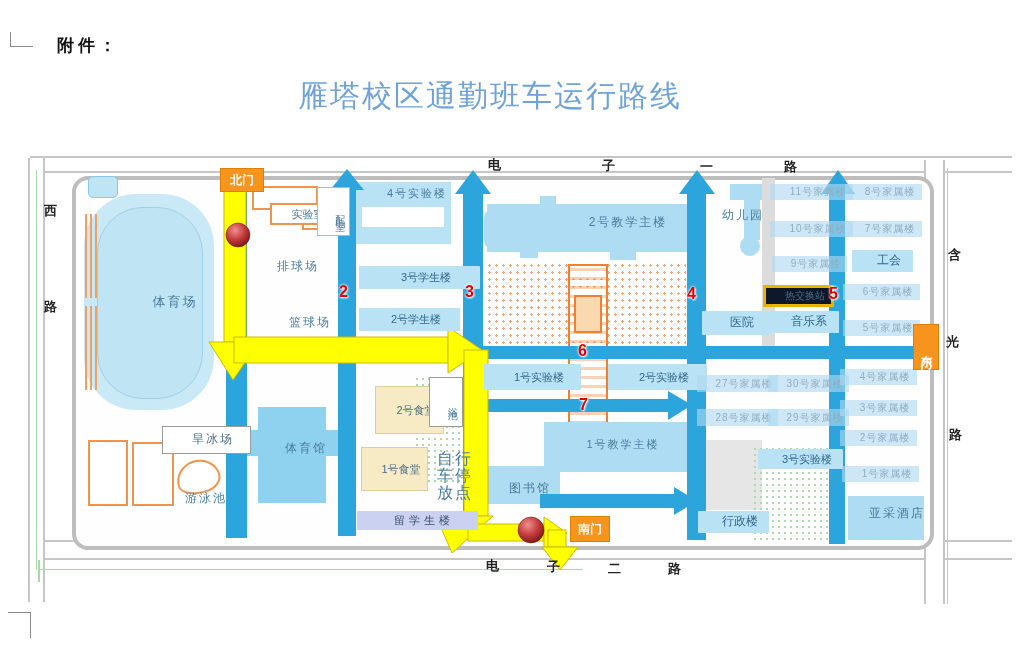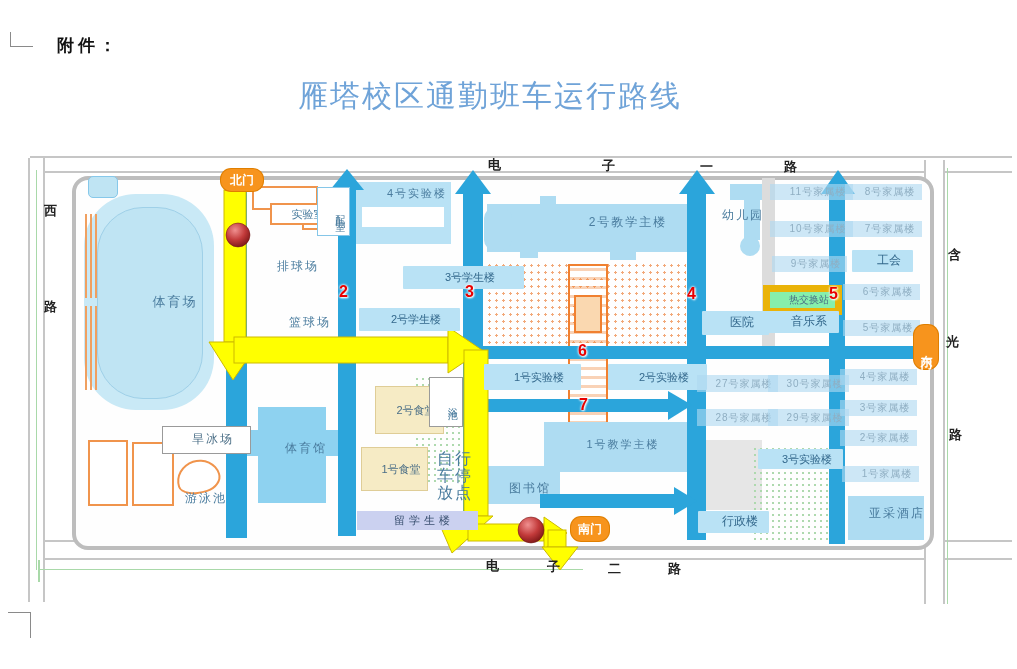--- a/index.html
+++ b/index.html
@@ -22,33 +22,33 @@
   .dots-g{background-image:radial-gradient(#AED9AE 1px,transparent 1.2px);background-size:6px 6px;}
   .dots-o{background-image:radial-gradient(#F2A878 1.2px,transparent 1.4px);background-size:7px 7px;}
   
   #routes{position:absolute;left:0;top:0;z-index:4;pointer-events:none;}
   
   .lb{position:absolute;display:flex;align-items:center;justify-content:center;text-align:center;
       z-index:5;line-height:1.15;padding-left:13px;}
   .b{background:#B9E2F5;color:#33688C;font-size:11px;border-radius:1px;}
   .fam{background:rgba(175,217,240,.62);color:#8FAEC2;font-size:10px;letter-spacing:1px;}
   .food{background:#F6EBC5;border:1px solid #DFCD97;color:#4A6E86;font-size:11px;}
-  .white{background:#86efac;border:7px solid #eab308;color:#4A6E86;font-size:10px;}
+  .white{background:#0f172a;border:3px solid #eab308;color:#4A6E86;font-size:10px;}
   .white2{background:#fff;border:1px solid #9a9a9a;color:#4A6E86;font-size:12px;letter-spacing:2px;}
   .txt{color:#4A7C9E;font-size:12px;letter-spacing:2px;}
   .txt2{color:#4A7C9E;font-size:16px;letter-spacing:2px;display:block;text-align:center;line-height:17px;padding-top:1px;}
   .obox{background:#fff;border:2px solid #F0944C;color:#4A7C9E;font-size:11px;}
   .vbox{background:#fff;border:1px solid #85C6E8;color:#4A7C9E;font-size:10px;writing-mode:vertical-rl;letter-spacing:3px;}
   .vbox2{background:#fff;border:1px solid #9a9a9a;color:#4A7C9E;font-size:10px;writing-mode:vertical-rl;letter-spacing:3px;}
   .intl{background:#CBD1F0;color:#3A5070;font-size:11px;letter-spacing:4px;}
   
   .num{position:absolute;color:#E80000;font-weight:bold;font-size:16px;z-index:8;
        text-shadow:0 0 2px #fff,0 0 3px #fff,1px 1px 2px #fff;}
   .gate{position:absolute;background:#F7941D;color:#fff;font-weight:bold;font-size:12px;
-        display:flex;align-items:center;justify-content:center;border-radius:10px;z-index:7;
+        display:flex;align-items:center;justify-content:center;border-radius:0;z-index:7;
         box-shadow:0 0 0 1px #E07F00;}
   .gate.v{writing-mode:vertical-rl;letter-spacing:2px;}
   .stop{position:absolute;background:#fff;border:2px solid #151515;color:#FE0000;font-weight:bold;
         font-size:16px;letter-spacing:1px;display:flex;align-items:center;justify-content:center;z-index:9;}
 </style>
 </head>
 <body>
 
 <div id="page">
 
@@ -174,21 +174,21 @@
   <div class="gate" style="left:571px;top:517px;width:38px;height:24px;">南门</div>
   <div class="gate v" style="left:914px;top:325px;width:24px;height:44px;">东门</div>
 
 
 <div class="lb txt" style="left: 128px; top: 293px; width: 68px; height: 18px; font-size: 13px;">体育场</div>
     <div class="lb txt" style="left: 252px; top: 259px; width: 66px; height: 16px;">排球场</div>
     <div class="lb txt" style="left: 264px; top: 315px; width: 66px; height: 16px;">篮球场</div>
     <div class="lb obox" style="left: 270px; top: 203px; width: 46px; height: 18px;">实验室</div>
     <div class="lb vbox" style="left: 317px; top: 187px; width: 18px; height: 47px;">配电室</div>
     <div class="lb txt" style="left: 357px; top: 184px; width: 94px; height: 18px; font-size: 11px;">4号实验楼</div>
-    <div class="lb b" style="left: 359px; top: 266px; width: 108px; height: 23px; margin-left: 44px;">3号学生楼</div>
+    <div class="lb b" style="left: 359px; top: 266px; width: 108px; height: 23px;">3号学生楼</div>
     <div class="lb b" style="left: 359px; top: 308px; width: 88px; height: 23px;">2号学生楼</div>
     <div class="lb txt" style="left: 570px; top: 214px; width: 90px; height: 17px; font-size: 12px;">2号教学主楼</div>
     <div class="lb txt" style="left: 704px; top: 207px; width: 52px; height: 17px;">幼儿园</div>
     <div class="lb fam" style="left: 770px; top: 184px; width: 70px; height: 16px;">11号家属楼</div>
     <div class="lb fam" style="left: 845px; top: 184px; width: 64px; height: 16px;">8号家属楼</div>
     <div class="lb fam" style="left: 770px; top: 221px; width: 70px; height: 16px;">10号家属楼</div>
     <div class="lb fam" style="left: 845px; top: 221px; width: 64px; height: 16px;">7号家属楼</div>
     <div class="lb fam" style="left: 772px; top: 256px; width: 62px; height: 16px;">9号家属楼</div>
     <div class="lb b" style="left: 852px; top: 250px; width: 48px; height: 22px; font-size: 12px;">工会</div>
     <div class="lb white" style="left: 763px; top: 285px; width: 52px; height: 16px;">热交换站</div>

